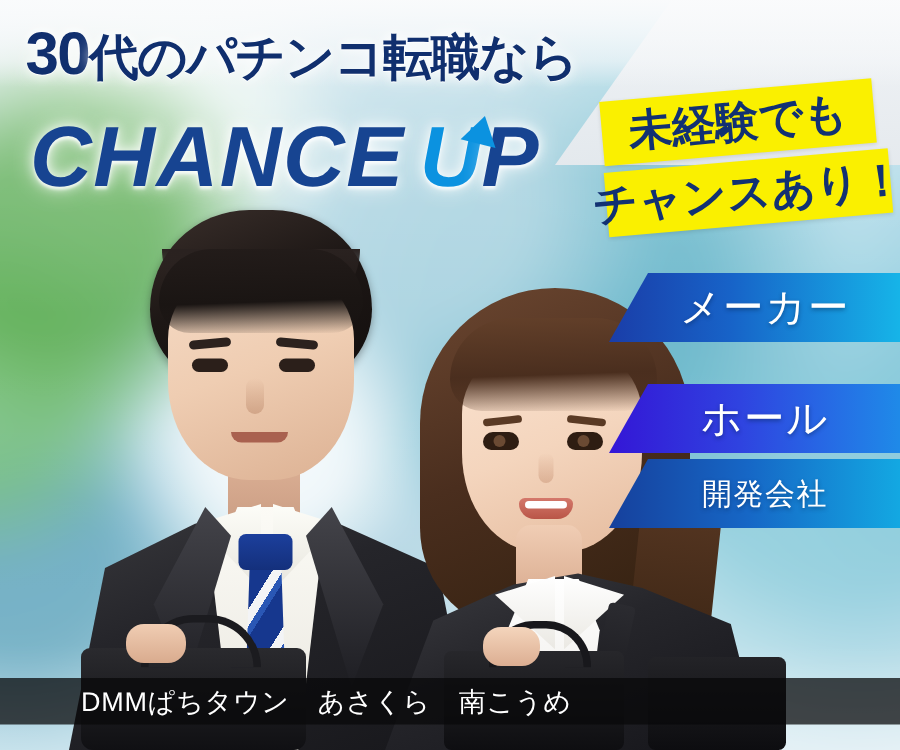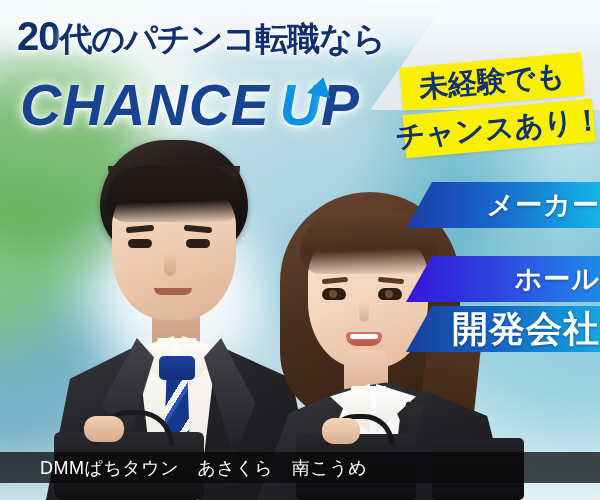--- a/index.html
+++ b/index.html
@@ -245,39 +245,39 @@
 
   
   .tags{ position:absolute; left:0; top:0; width:600px; height:500px; }
   .tag{
     position:absolute; right:0; height:46px; width:194px;
     clip-path:polygon(26px 0,100% 0,100% 100%,0 100%);
     display:flex; align-items:center;
     box-shadow:0 1px 4px rgba(0,0,0,.18);
   }
   .tag .tlabel{
-    width:100%; text-align:right; padding-left:14px;
-    color:#ffffff; font-weight:700; font-size:27px; letter-spacing:1px;
+    width:100%; text-align:center; padding-left:14px;
+    color:#ffffff; font-weight:400; font-size:27px; letter-spacing:1px;
     text-shadow:0 1px 3px rgba(0,30,70,.45);
   }
   .tag.t0{ top:182px; background:linear-gradient(90deg,#1a3da8 0%,#1763c8 42%,#16b4e8 100%); }
   .tag.t1{ top:256px; background:linear-gradient(90deg,#3416d6 0%,#2f43e0 45%,#1f8ae8 100%); }
   .tag.t2{ top:306px; background:linear-gradient(90deg,#16409c 0%,#1667c6 48%,#13a8e2 100%); }
   .tag.t3{ top:368px; background:linear-gradient(90deg,#6a18e4 0%,#4a2ce2 40%,#1f9ae2 100%); }
   .tag.t4{ top:430px; background:linear-gradient(90deg,#1a5ad2 0%,#1289e6 45%,#10c8f2 100%); }
-  .tag.t2 .tlabel,.tag.t4 .tlabel{ font-size:36px; }
+  .tag.t2 .tlabel,.tag.t4 .tlabel{ font-size:20px; }
 
   
   .caption{
     position:absolute; left:0; top:452px; width:600px; height:31px;
     background:rgba(8,8,10,.74);
     display:flex; align-items:center;
   }
   .caption .ctext{
-    padding-left:40px; color:#ffffff; font-size:18px; letter-spacing:.5px;
+    padding-left:54px; color:#ffffff; font-size:18px; letter-spacing:.5px;
     white-space:pre; font-weight:400;
   }
 </style>
 </head>
 <body>
 
 <div class="banner">
 
   <div class="bg">
     <div class="bg-base"></div>
@@ -331,21 +331,21 @@
 
     <div class="bag-a"></div>
     <div class="bag-b"></div>
     <div class="bag-c"></div>
     <div class="hand-a"></div>
     <div class="hand-b"></div>
   </div>
 
   <div class="headline">
     <div class="line1">
-      <span>20</span><span class="small">代のパチンコ転職なら</span>
+      <span>30</span><span class="small">代のパチンコ転職なら</span>
     </div>
 
     <div class="line2">
       <span>CHANCE</span><span class="up"><span>U</span><span class="p">P</span></span>
     </div>
     <div class="arrow"></div>
 
     <div class="badge badge1">
       <span>未経験でも</span>
     </div>

